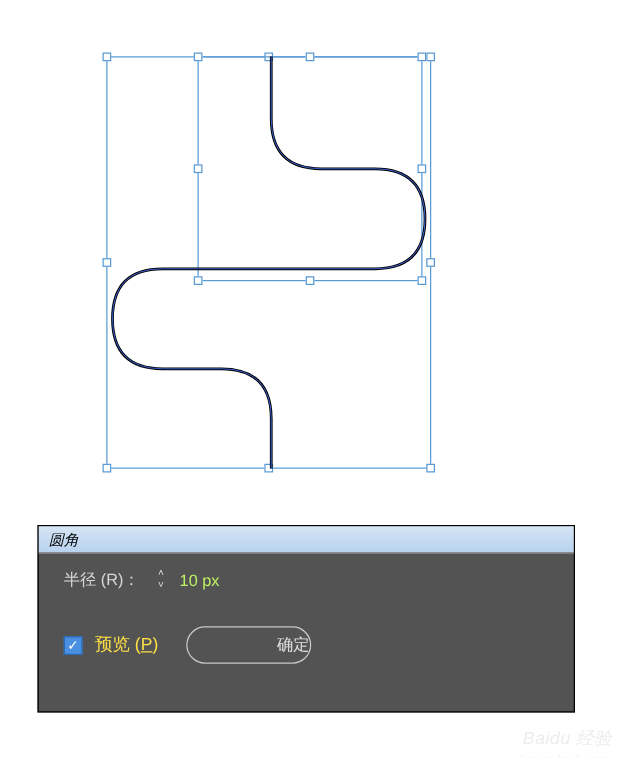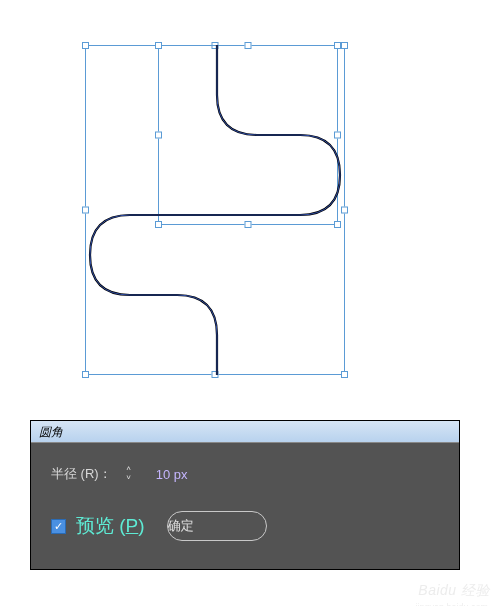--- a/index.html
+++ b/index.html
@@ -67,21 +67,21 @@
     .dialog-titlebar {
       height: 22px;
       background: linear-gradient(to bottom, #d6e5f5, #b8d2ee);
       border-bottom: 1px solid #888;
       padding: 3px 8px;
       color: #000;
       font-size: 12px;
       font-style: italic;
     }
     .dialog-body {
-      padding: 22px 20px;
+      padding: 12px 20px;
       color: #e0e0e0;
       position: relative;
       height: calc(100% - 22px);
     }
     .radius-row {
       display: flex;
       align-items: center;
       gap: 6px;
       margin-bottom: 28px;
     }
@@ -98,52 +98,52 @@
     .spin-btn {
       width: 14px;
       height: 9px;
       font-size: 8px;
       line-height: 7px;
       text-align: center;
       color: #e0e0e0;
       cursor: pointer;
     }
     .radius-value {
-      color: #c4b5fd;
+      color: #bef264;
       font-size: 13px;
-      margin-left: 14px;
+      margin-left: 2px;
     }
     .bottom-row {
       display: flex;
       align-items: center;
       gap: 10px;
     }
     .checkbox {
       width: 15px;
       height: 15px;
       background: #4a90e2;
       border: 1px solid #2a6bb5;
       display: flex;
       align-items: center;
       justify-content: center;
       color: #fff;
       font-size: 11px;
     }
     .preview-label {
-      color: #5eead4;
-      font-size: 19px;
+      color: #fde047;
+      font-size: 14px;
       margin-right: 12px;
     }
     .preview-label u { text-decoration: underline; }
     .pill-btn {
       border: 1px solid #c8c8c8;
       border-radius: 16px;
       padding: 5px 0;
       width: 100px;
-      text-align: left;
+      text-align: right;
       color: #e0e0e0;
       font-size: 13px;
       background: transparent;
       cursor: pointer;
     }
     .watermark {
       position: absolute;
       right: 10px;
       bottom: 6px;
       color: #ddd;

